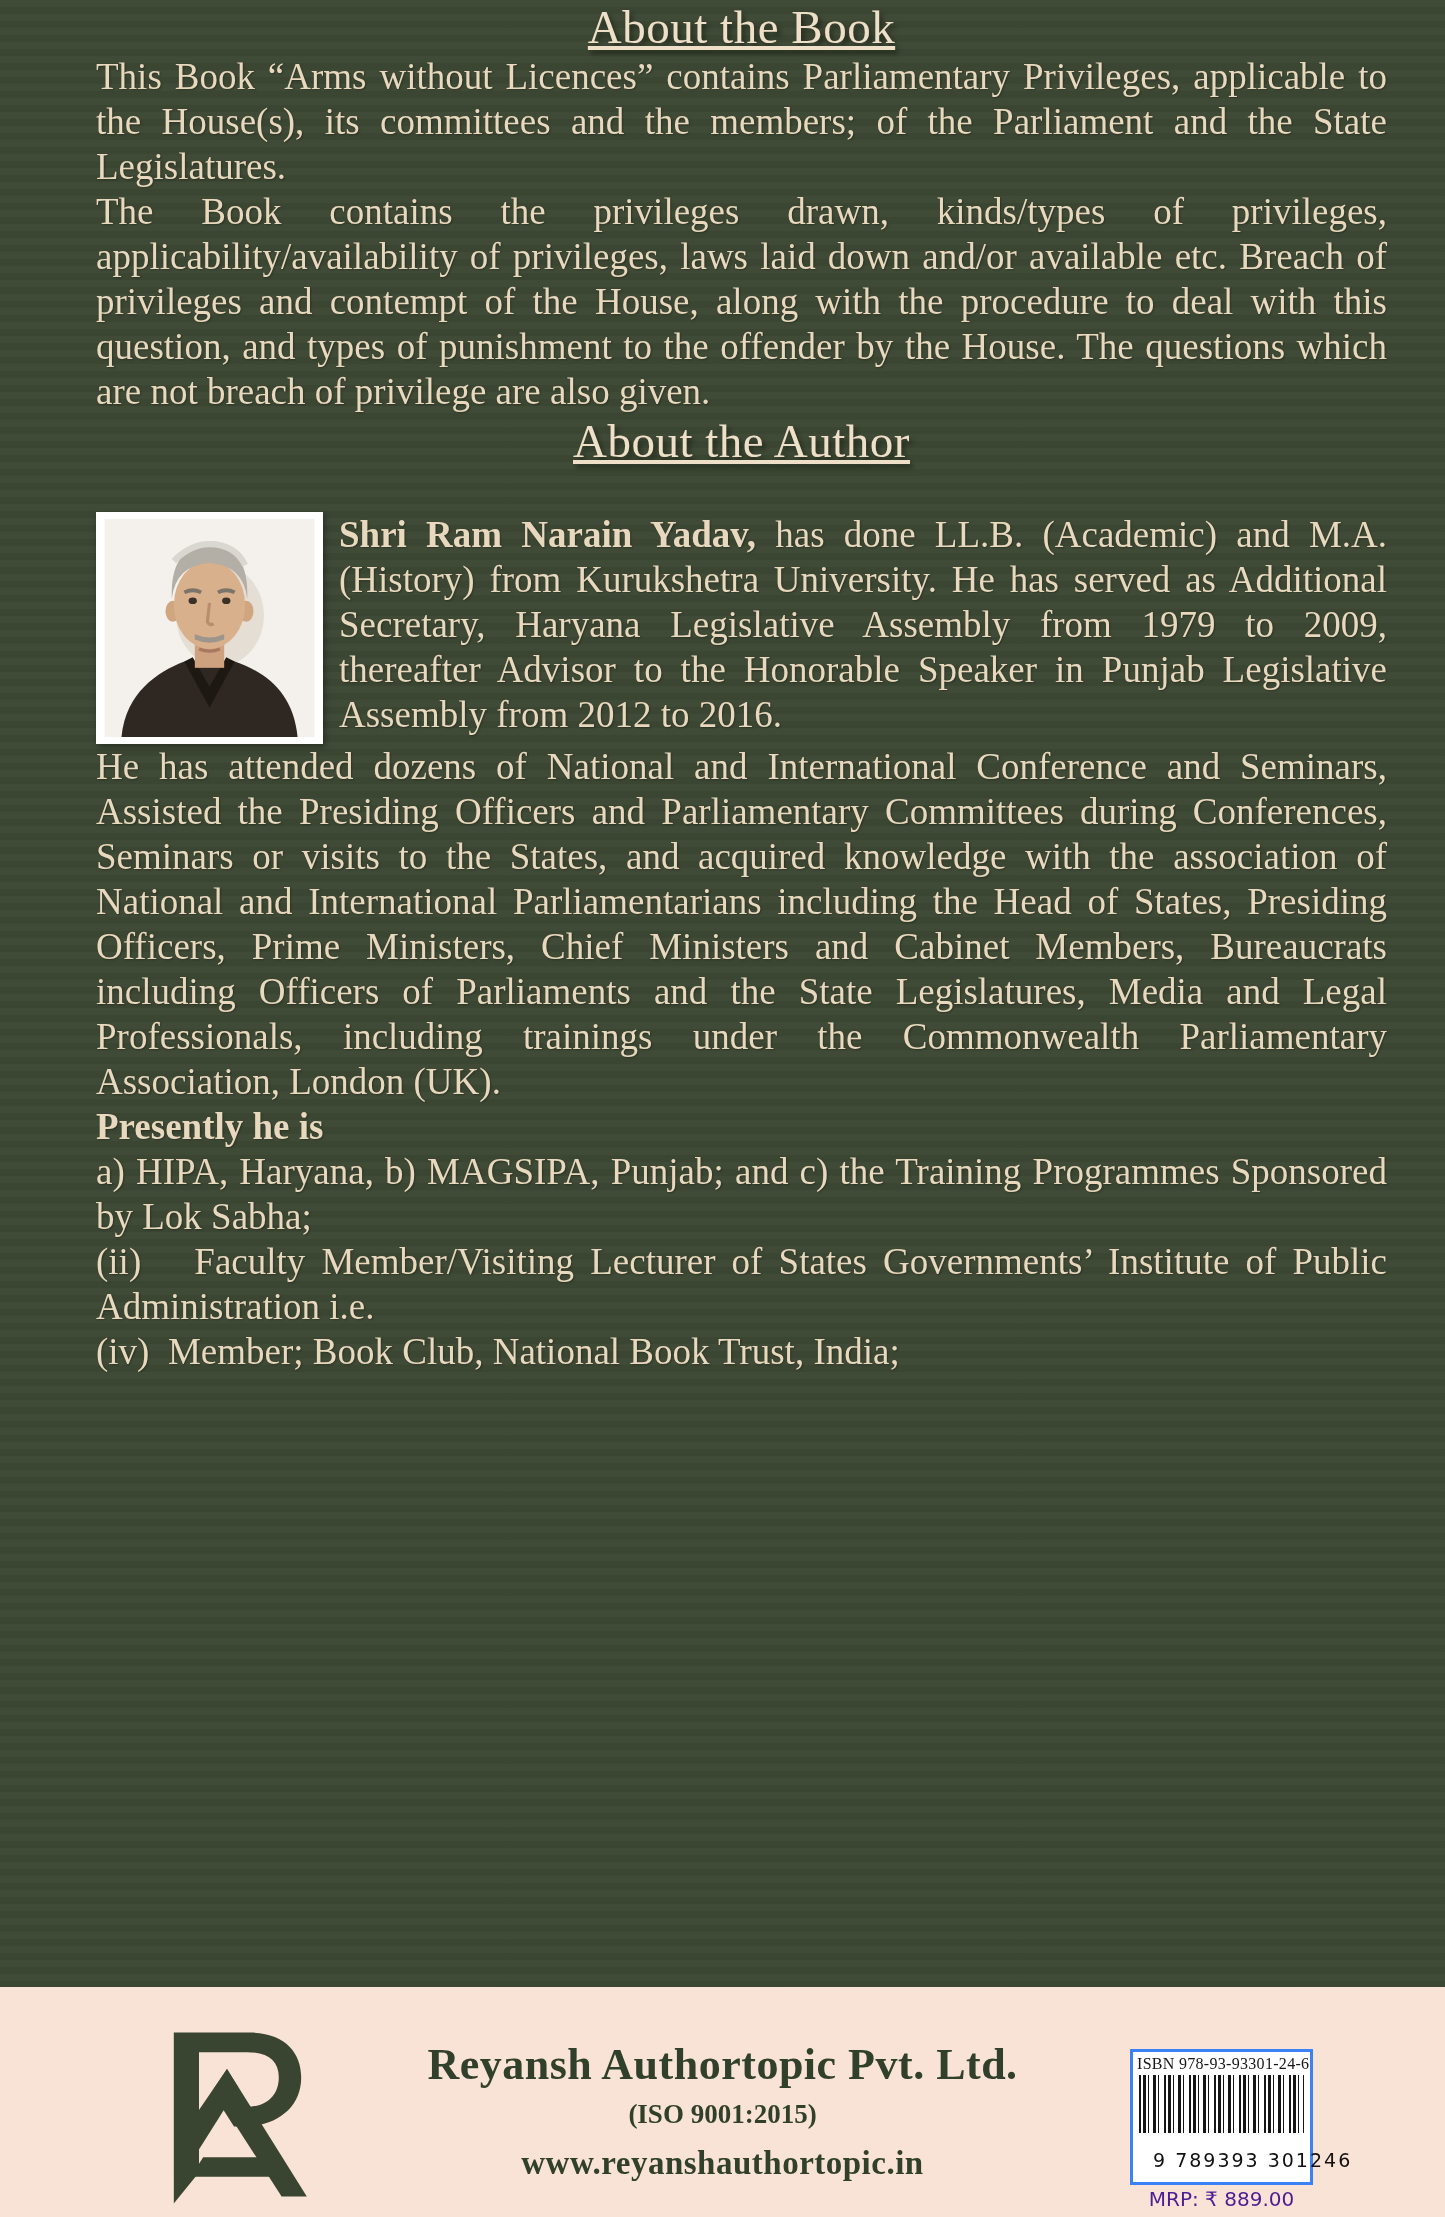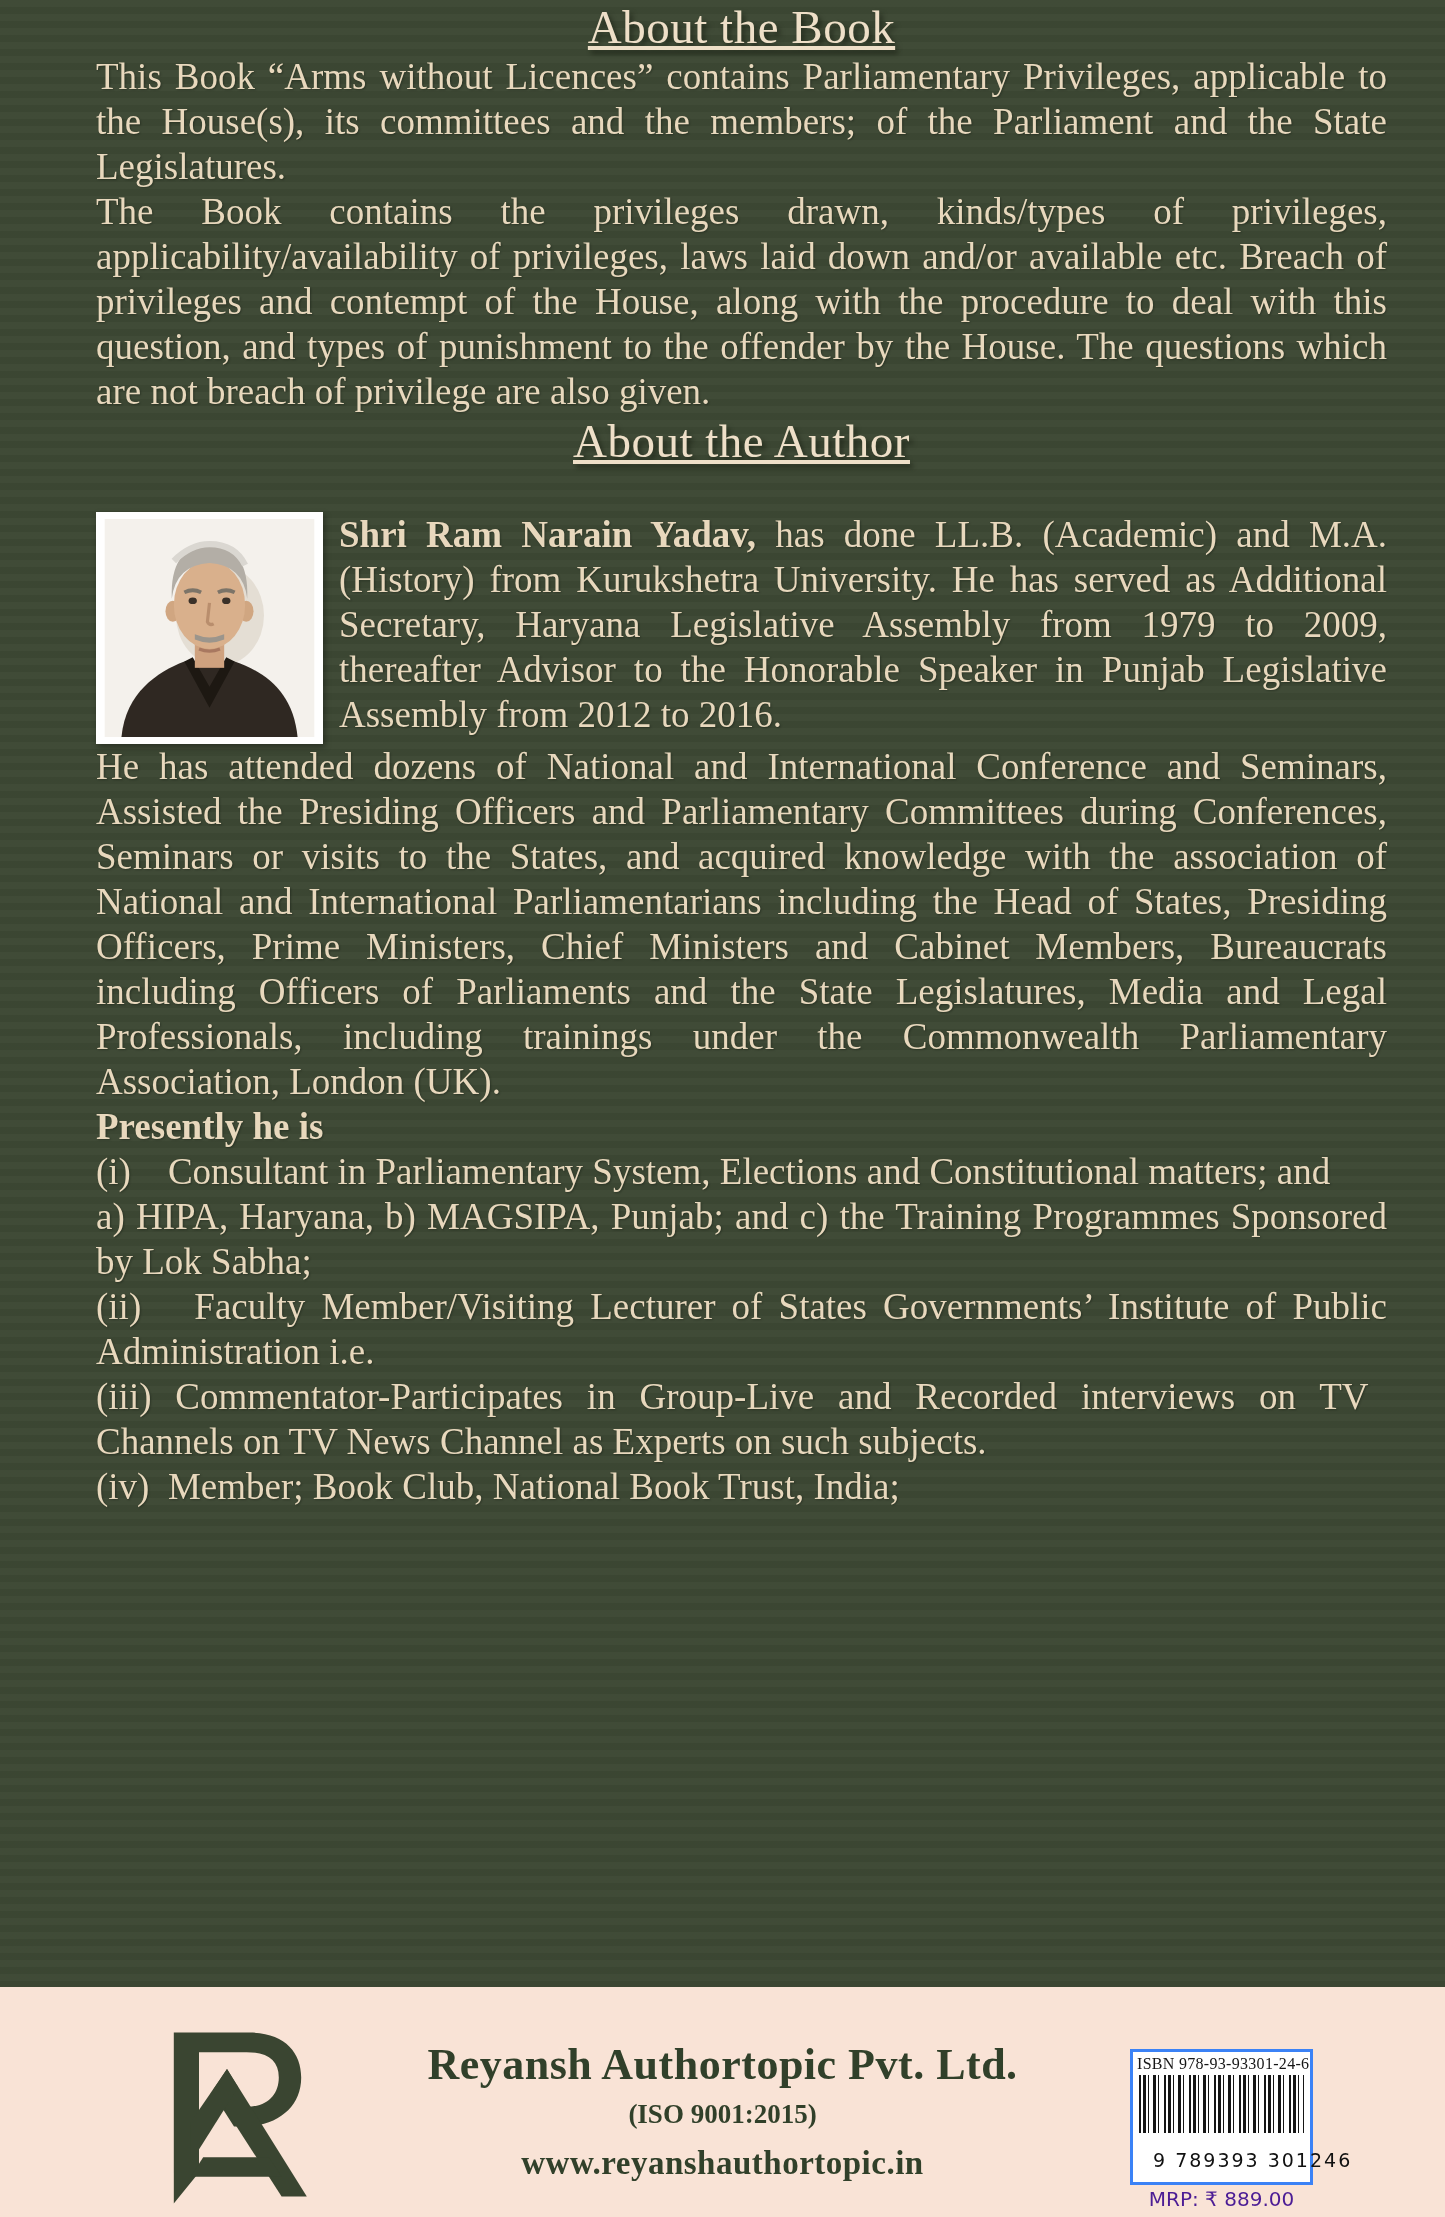--- a/index.html
+++ b/index.html
@@ -163,24 +163,22 @@
 
       <div class="bio">
         <p class="body-text"><span class="bold">Shri Ram Narain Yadav,</span><span> has done LL.B. (Academic) and M.A.(History) from Kurukshetra University. He has served as Additional Secretary, Haryana Legislative Assembly from 1979 to 2009, thereafter Advisor to the Honorable Speaker in Punjab Legislative Assembly from 2012 to 2016.</span></p>
       </div>
     </div>
 
     <p class="body-text exp-para">He has attended dozens of National and International Conference and Seminars, Assisted the Presiding Officers and Parliamentary Committees during Conferences, Seminars or visits to the States, and acquired knowledge with the association of National and International Parliamentarians including the Head of States, Presiding Officers, Prime Ministers, Chief Ministers and Cabinet Members, Bureaucrats including Officers of Parliaments and the State Legislatures, Media and Legal Professionals, including trainings under the Commonwealth Parliamentary Association, London (UK).</p>
 
     <p class="presently">Presently he is</p>
 
-    <p class="body-text role">(i) Consultant in Parliamentary System, Elections and Constitutional matters; and</p>
     <p class="body-text role">a) HIPA, Haryana, b) MAGSIPA, Punjab; and c) the Training Programmes Sponsored by Lok Sabha;</p>
     <p class="body-text role">(ii)  Faculty Member/Visiting Lecturer of States Governments’ Institute of Public Administration i.e.</p>
-    <p class="body-text role">(iii) Commentator-Participates in Group-Live and Recorded interviews on TV Channels on TV News Channel as Experts on such subjects.</p>
     <p class="body-text role">(iv) Member; Book Club, National Book Trust, India;</p>
   </div>
 
   <div class="footer">
 
     <div class="logo">
       <svg viewBox="0 0 110 130">
         <g fill="#3a4531">
           <polygon points="12,4 30,4 30,104 12,126"></polygon>
           <path d="M30,4 L66,4 C91,4 103,18 103,36 C103,56 88,69 66,71 L55,71 L46,57 L64,57 C79,57 87,48 87,36 C87,24 79,18 64,18 L30,18 Z"></path>

